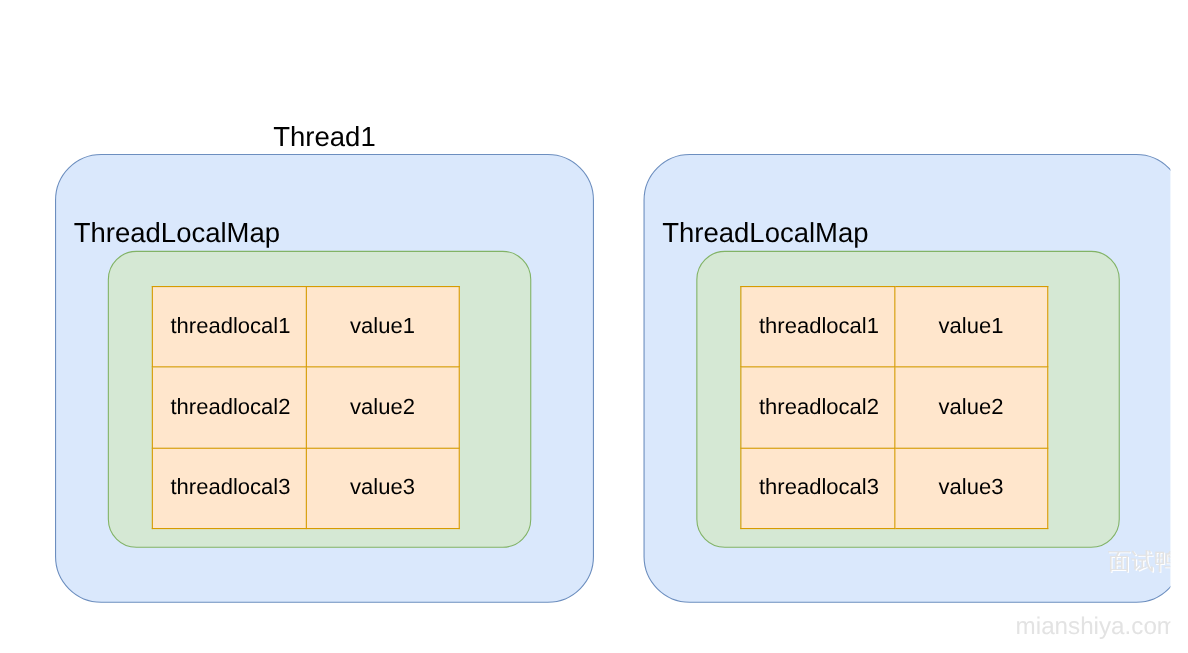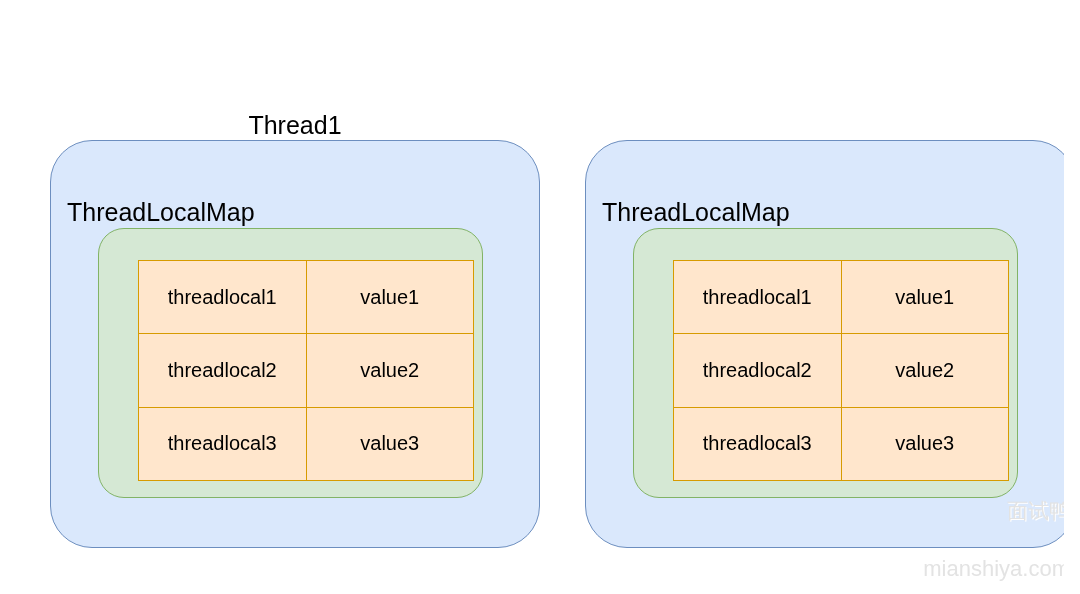--- a/index.html
+++ b/index.html
@@ -68,21 +68,21 @@
     width: 385px;
     height: 270px;
     background: var(--map-box-fill);
     border: 1.5px solid var(--map-box-border);
     border-radius: 26px;
   }
   .entry-table {
     position: absolute;
     top: 31px;
     left: 39px;
-    width: 336px;
+    width: 280px;
     height: 221px;
     border-collapse: collapse;
     table-layout: fixed;
   }
   .entry-table td {
     width: 50%;
     height: 73px;
     background: var(--cell-fill);
     border: 1.5px solid var(--cell-border);
     text-align: center;

